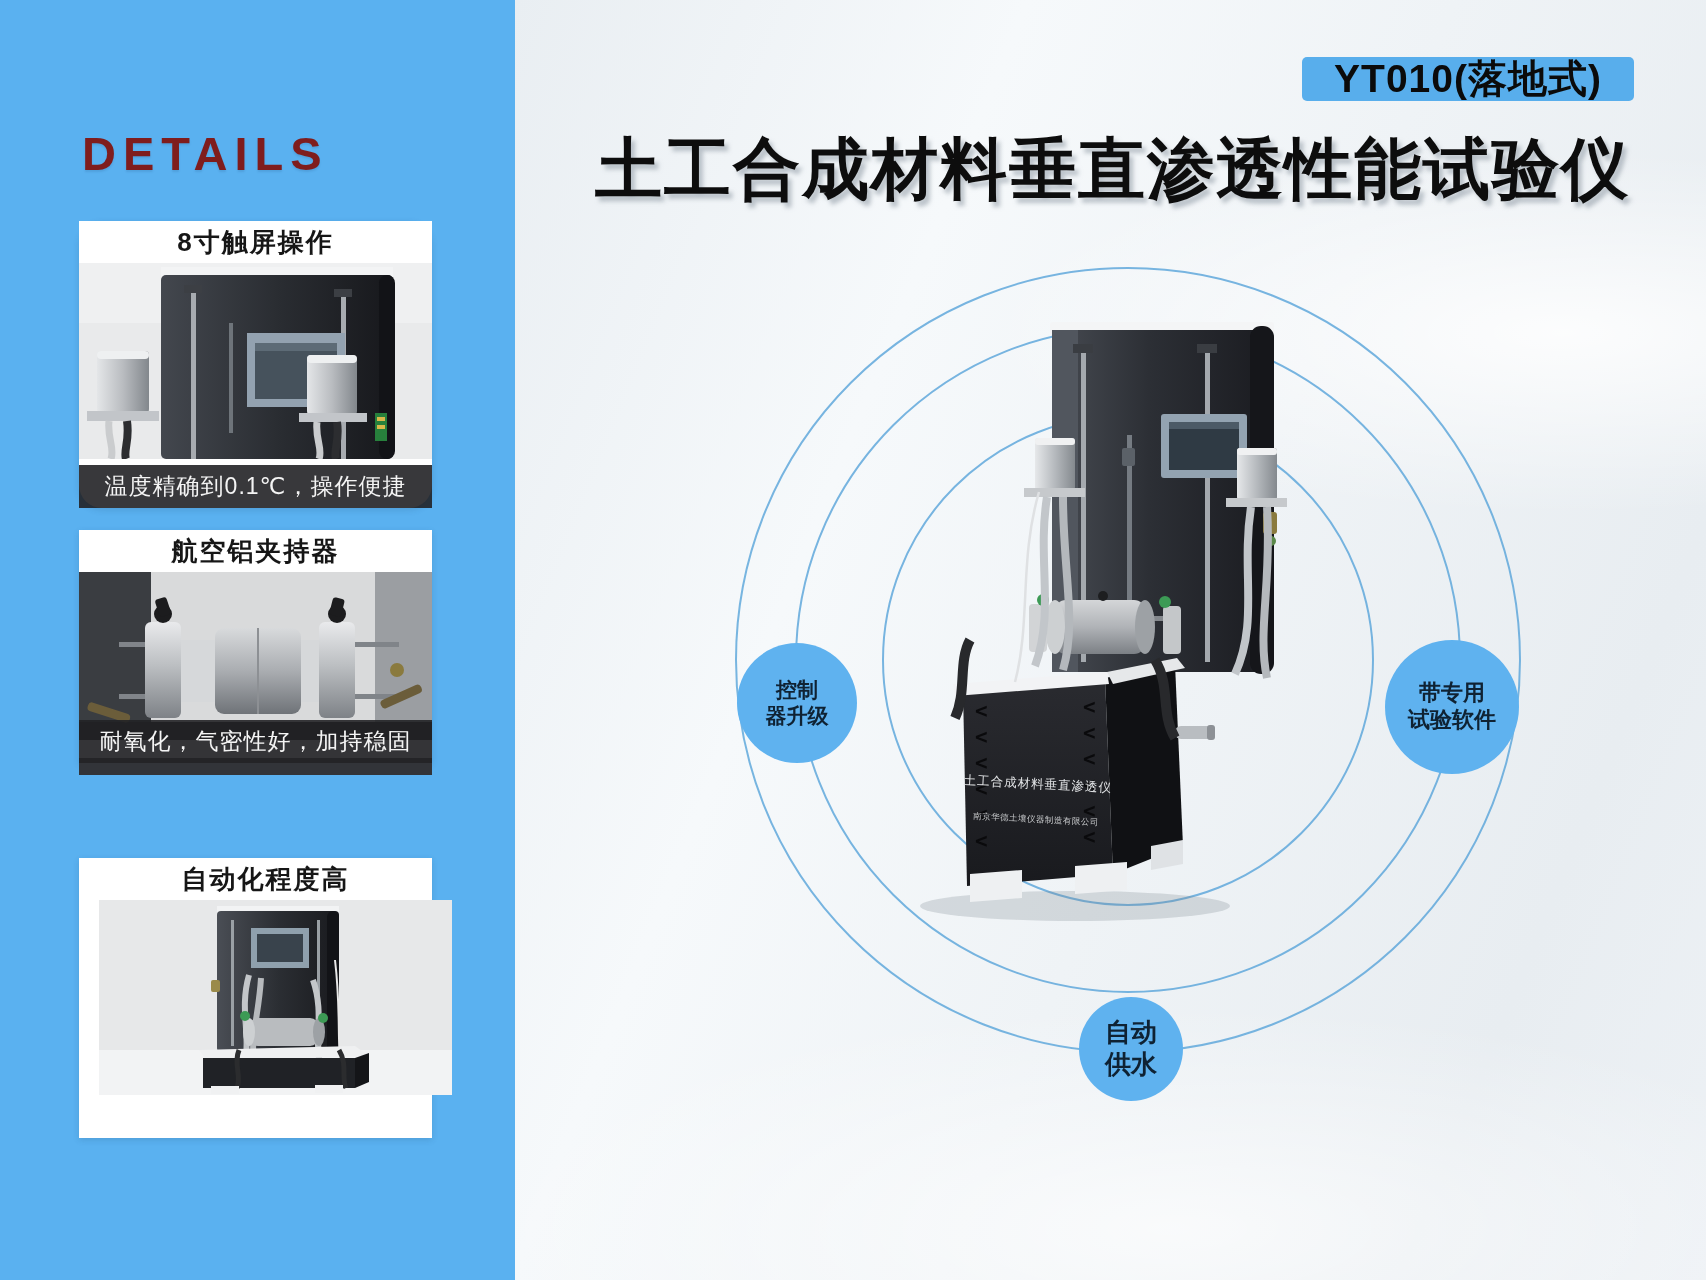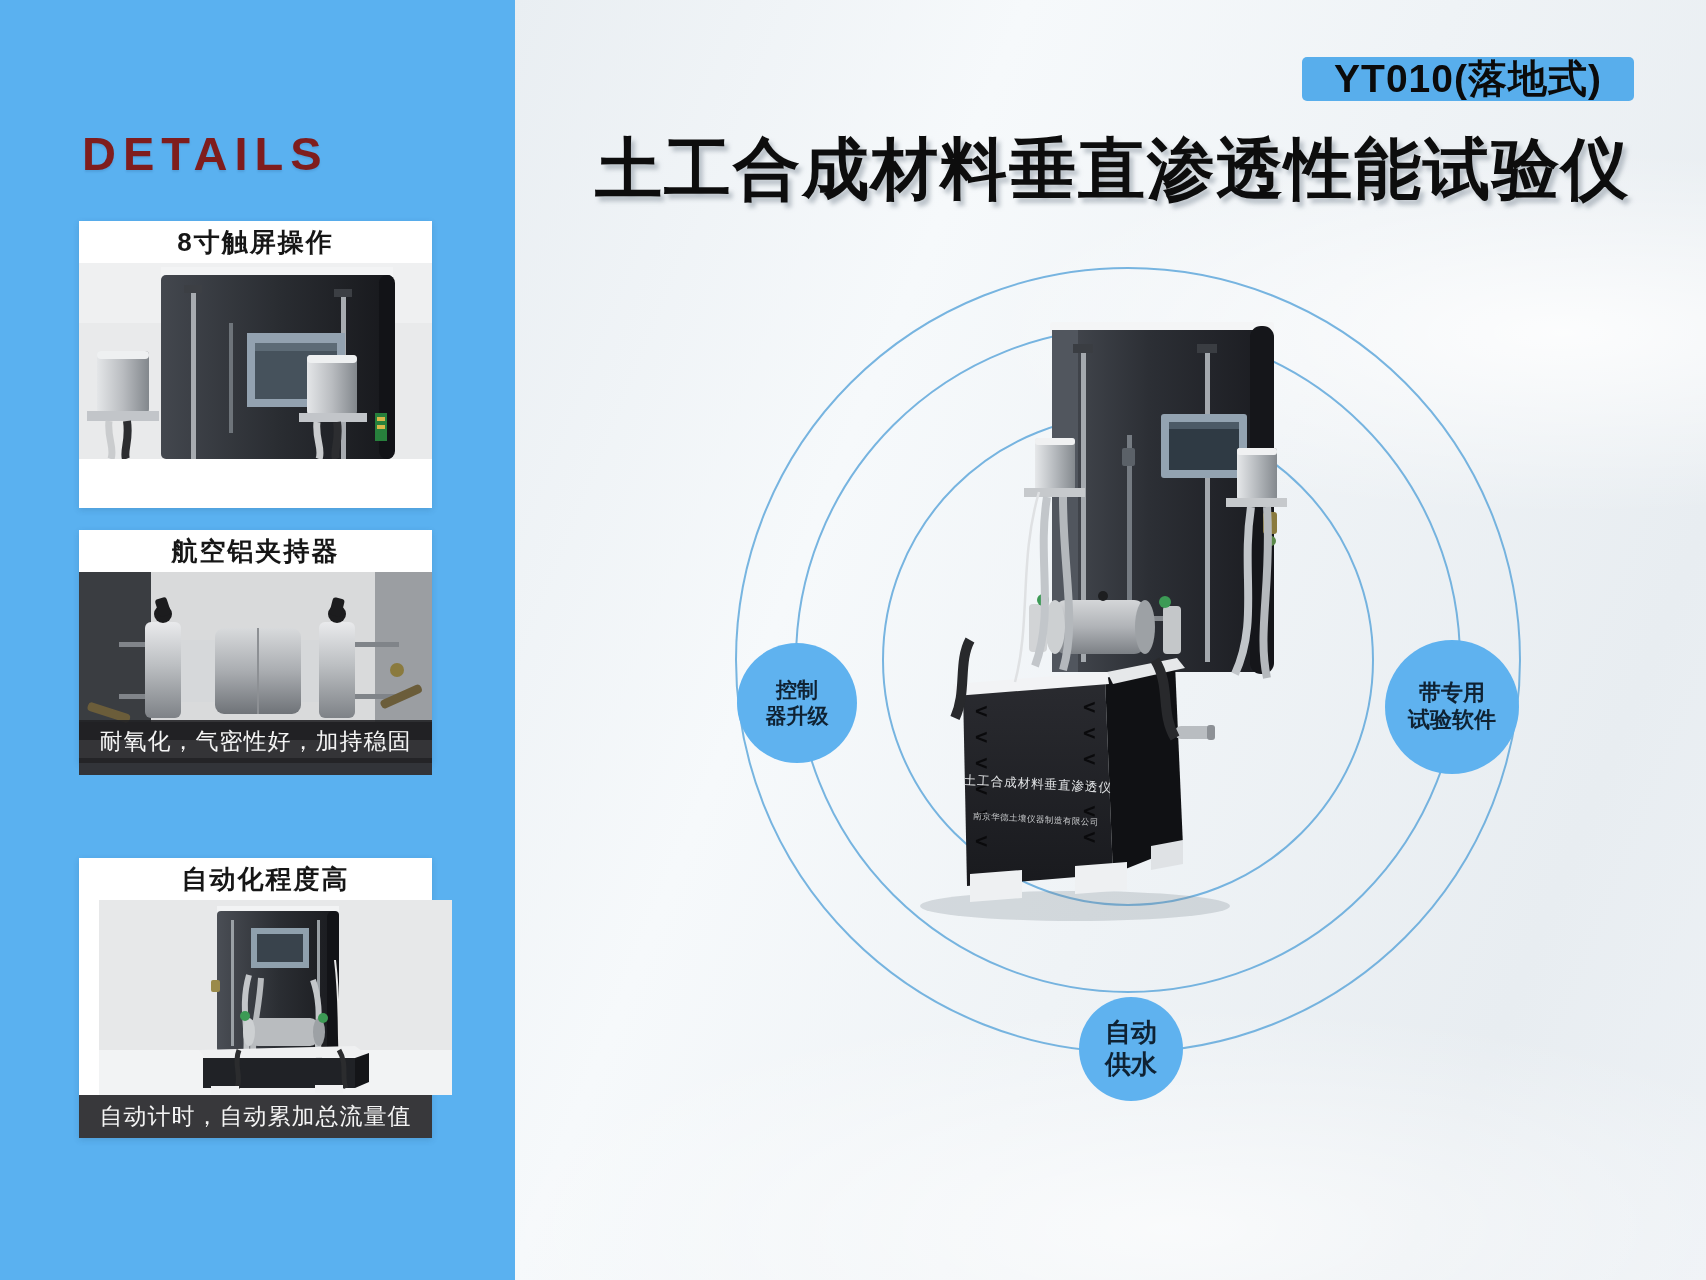--- a/index.html
+++ b/index.html
@@ -27,21 +27,21 @@
     height:42px;line-height:42px;text-align:center;background:#ffffff;
     color:#161616;font-size:26px;font-weight:600;letter-spacing:2px;
   }
   .card-img{display:block;width:353px;}
   .card-caption{
     position:absolute;left:0;bottom:0;width:100%;height:43px;
     background:rgba(34,34,38,.9);color:#f4f4f4;
     font-size:23px;line-height:43px;text-align:center;letter-spacing:1px;
     white-space:nowrap;
   }
-  #card-1{top:221px;height:287px;}
+  #card-1{top:221px;height:287px;border-radius:23px;}
   #card-2{top:530px;height:233px;}
   #card-3{top:858px;height:280px;padding-left:20px;}
   
   .panel{
     position:absolute;left:515px;top:0;width:1191px;height:1280px;
     background:
       radial-gradient(900px 280px at 88% 26%, rgba(255,255,255,.85), rgba(255,255,255,0) 65%),
       radial-gradient(1000px 320px at 55% 96%, rgba(255,255,255,.7), rgba(255,255,255,0) 70%),
       linear-gradient(112deg,#e9eef2 0%,#f6f9fb 30%,#eff3f6 55%,#e8edf1 82%,#edf1f5 100%);
   }
@@ -111,20 +111,21 @@
         <path d="M48,158 C51,178 44,188 47,196" stroke="#2c2d30" stroke-width="8" fill="none"></path>
         <rect x="228" y="92" width="50" height="60" rx="4" fill="url(#sv1)"></rect>
         <rect x="228" y="92" width="50" height="8" rx="4" fill="#eef0f1"></rect>
         <rect x="220" y="150" width="68" height="9" fill="#c2c5c9"></rect>
         <path d="M238,159 C236,176 244,186 240,196" stroke="#caccce" stroke-width="7" fill="none"></path>
         <path d="M258,159 C261,178 254,188 257,196" stroke="#2c2d30" stroke-width="8" fill="none"></path>
         <rect x="296" y="150" width="12" height="28" fill="#27803c"></rect>
         <rect x="298" y="154" width="8" height="4" fill="#d9b74a"></rect>
         <rect x="298" y="162" width="8" height="4" fill="#d9b74a"></rect>
       </svg>
+      <div class="card-caption">温度精确到0.1℃，操作便捷</div>
     </section>
 
     <section class="card" id="card-2">
       <div class="card-title">航空铝夹持器</div>
       <svg class="card-img" width="353" height="203" viewBox="0 0 353 203">
         <defs>
           <linearGradient id="sv2" x1="0" y1="0" x2="0" y2="1">
             <stop offset="0" stop-color="#e9eaec"></stop>
               <stop offset=".45" stop-color="#bcbfc2"></stop>
               <stop offset="1" stop-color="#7e8287"></stop>
@@ -191,21 +192,20 @@
         <circle cx="146" cy="116" r="5" fill="#3c9a55"></circle>
         <circle cx="224" cy="118" r="5" fill="#3c9a55"></circle>
         <polygon points="100,150 256,146 270,156 108,161" fill="#eff0f1"></polygon>
         <rect x="104" y="158" width="152" height="30" fill="#202226"></rect>
         <polygon points="256,158 270,153 270,182 256,188" fill="#141518"></polygon>
         <path d="M140,150 C134,165 143,175 138,188" stroke="#2b2c2e" stroke-width="5" fill="none"></path>
         <path d="M240,150 C249,165 242,178 247,188" stroke="#2b2c2e" stroke-width="5" fill="none"></path>
         <rect x="112" y="186" width="28" height="8" fill="#f0f1f2"></rect>
         <rect x="216" y="185" width="28" height="8" fill="#f0f1f2"></rect>
       </svg>
-      <div class="card-caption">自动计时，自动累加总流量值</div>
     </section>
   </aside>
 
   <main class="panel">
 
     <svg class="scene" width="1191" height="1280" viewBox="0 0 1191 1280">
       <defs>
         <linearGradient id="towerG" x1="0" y1="0" x2="1" y2="0">
           <stop offset="0" stop-color="#474b52"></stop>
             <stop offset=".45" stop-color="#2c2f35"></stop>

